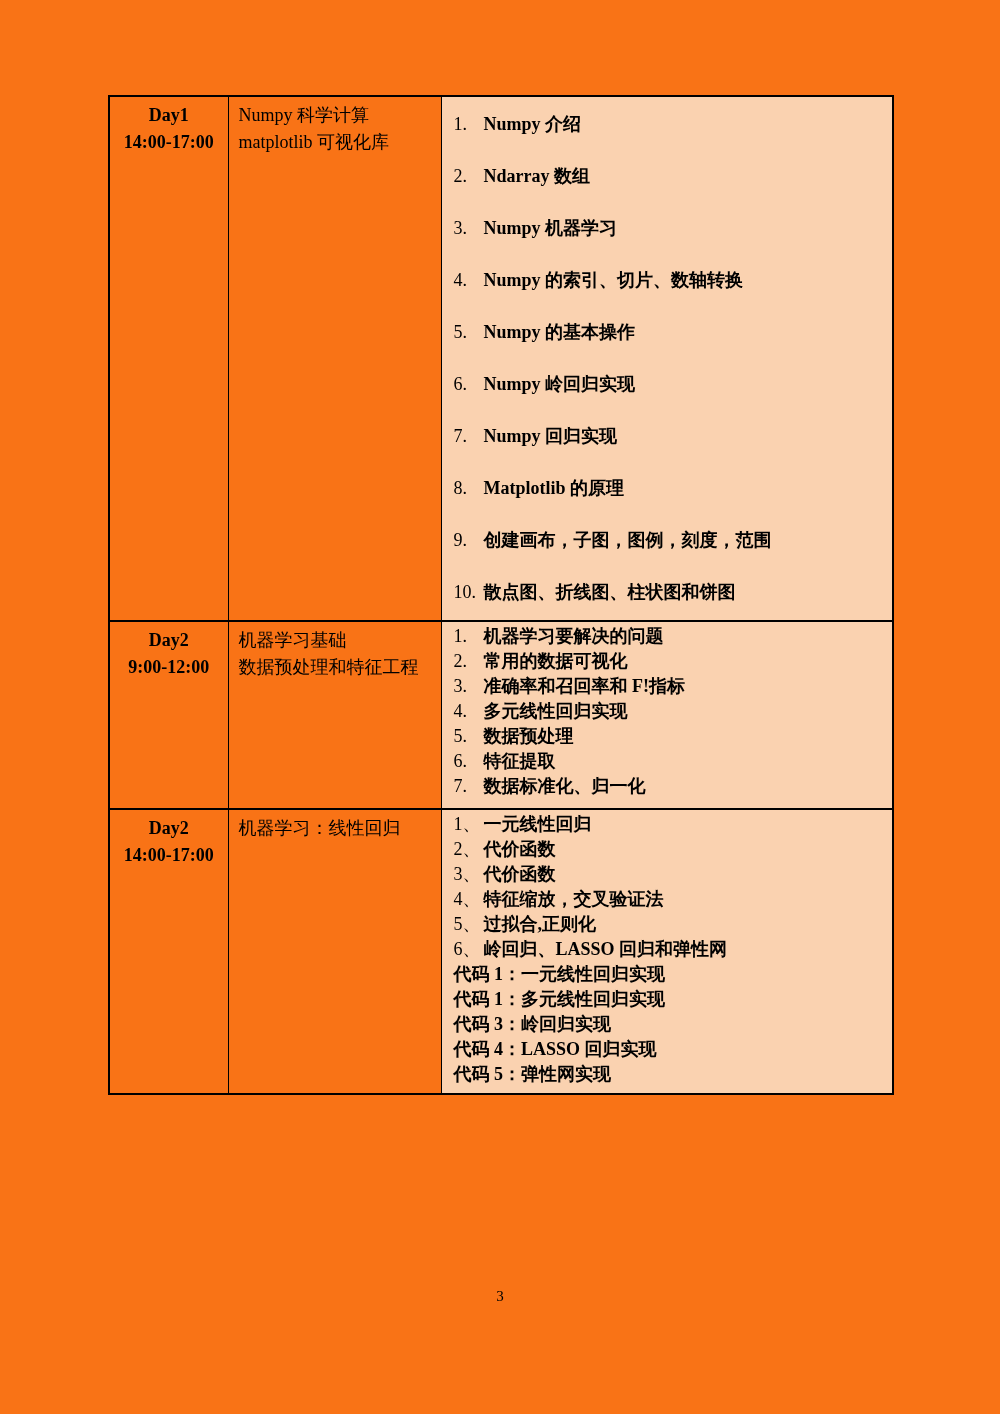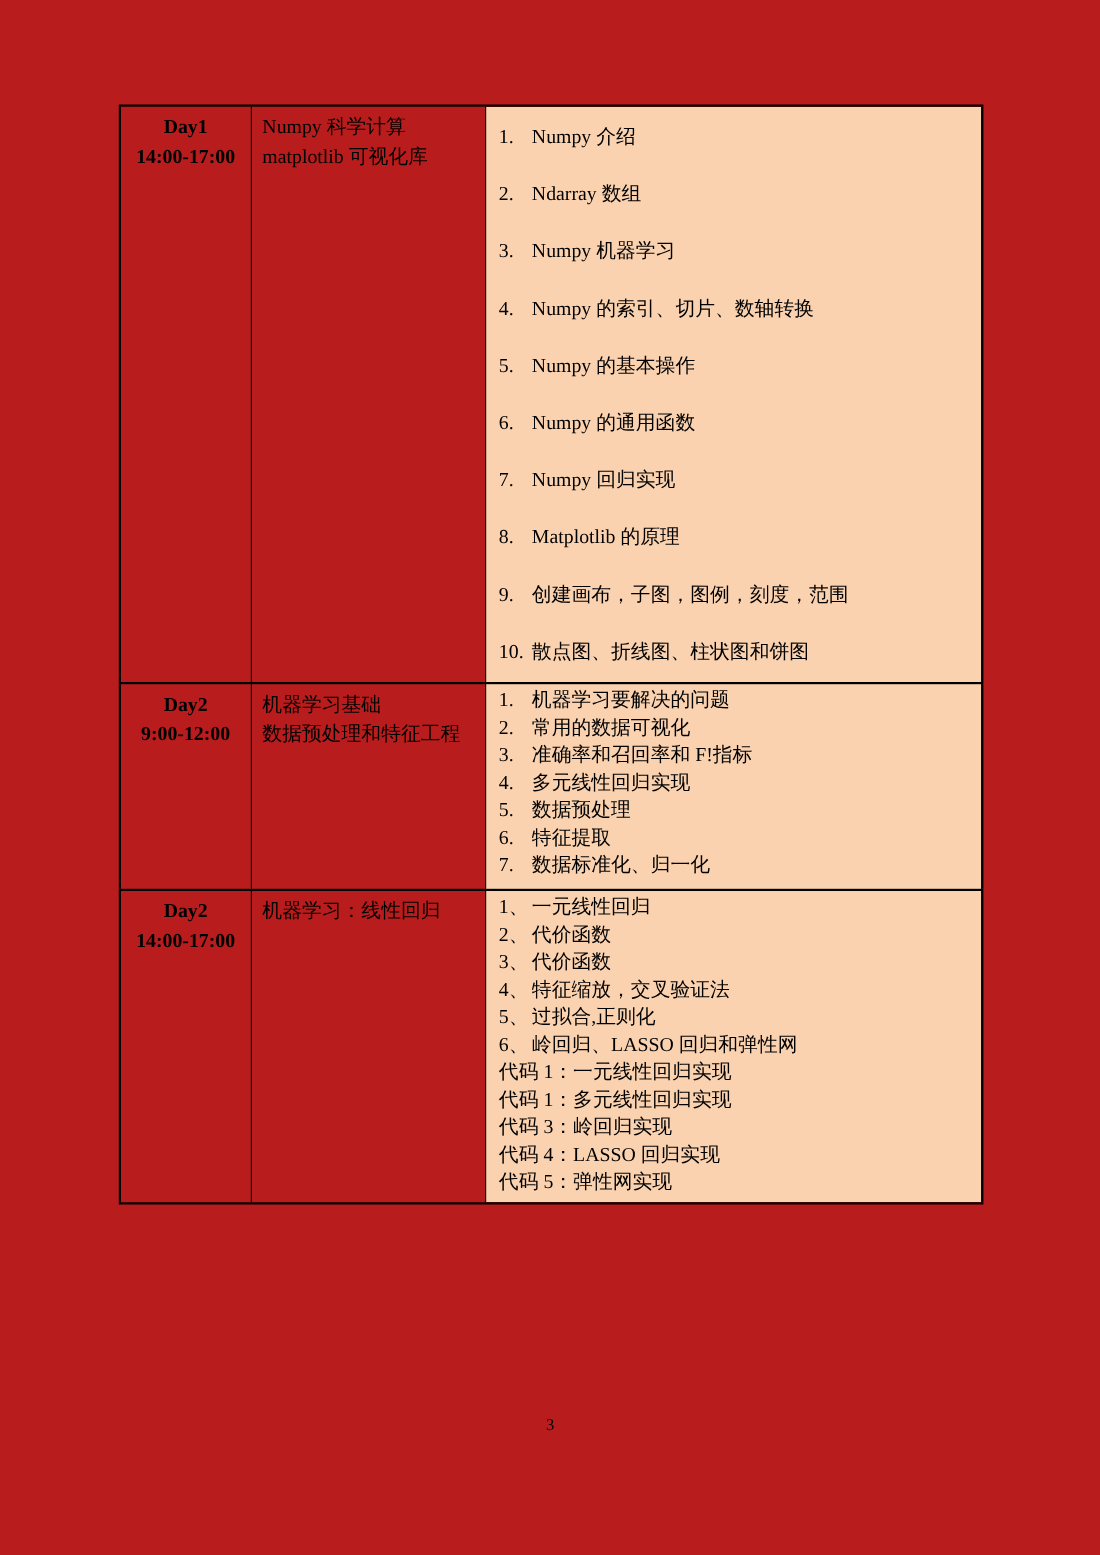--- a/index.html
+++ b/index.html
@@ -2,42 +2,42 @@
 <html style="--peach: #FAD2B0;"><head>
 <meta charset="utf-8">
 <style>
   * { margin:0; padding:0; box-sizing:border-box; }
   html,body { background:#ffffff; }
   body {
     width:1000px; height:1414px; position:relative;
     font-family:"Liberation Serif","DejaVu Serif",serif;
     color:#000;
   }
-  .page { position:absolute; left:0; top:0; width:1000px; height:1414px; background:#b91c1c; }
+  .page { position:absolute; left:0; top:0; width:1000px; height:1414px; background:#f97316; }
 
   table.schedule {
     position:absolute; left:108px; top:95px; width:784px;
     border-collapse:collapse; table-layout:fixed;
     border:2px solid #000;
   }
   td {
     vertical-align:top; overflow:hidden;
     border-left:1px solid #000; border-right:1px solid #000;
     border-top:2px solid #000; border-bottom:2px solid #000;
     font-size:18px;
   }
   td.c1 { text-align:center; font-weight:bold; padding-top:5px; line-height:27px; }
   td.c2 { padding:5px 8px 0 10px; line-height:27px; }
   td.c3 { background:var(--peach); padding:2px 8px 0 12px; line-height:25px; }
   tr.r1 td.c3 { padding-top:14px; line-height:26px; }
 
   .item { display:flex; align-items:flex-start; }
   .item .n { width:30px; flex:0 0 30px; }
   .item .n:empty { display:none; }
-  .item .t { flex:1; }
+  .item .t { flex:1;font-weight:bold; }
   tr.r1 .item { margin-bottom:26px; }
   tr.r1 .item:last-child { margin-bottom:0; }
 
   .pagenum {
     position:absolute; left:0; top:1288px; width:1000px;
     text-align:center; font-size:15px;
   }
 </style>
 </head>
 <body>
@@ -77,21 +77,21 @@
         <div class="item">
               <span class="n">4.</span>
               <span class="t">Numpy 的索引、切片、数轴转换</span>
             </div>
         <div class="item">
               <span class="n">5.</span>
               <span class="t">Numpy 的基本操作</span>
             </div>
         <div class="item">
               <span class="n">6.</span>
-              <span class="t">Numpy 的通用函数</span>
+              <span class="t">Numpy 岭回归实现</span>
             </div>
         <div class="item">
               <span class="n">7.</span>
               <span class="t">Numpy 回归实现</span>
             </div>
         <div class="item">
               <span class="n">8.</span>
               <span class="t">Matplotlib 的原理</span>
             </div>
         <div class="item">

